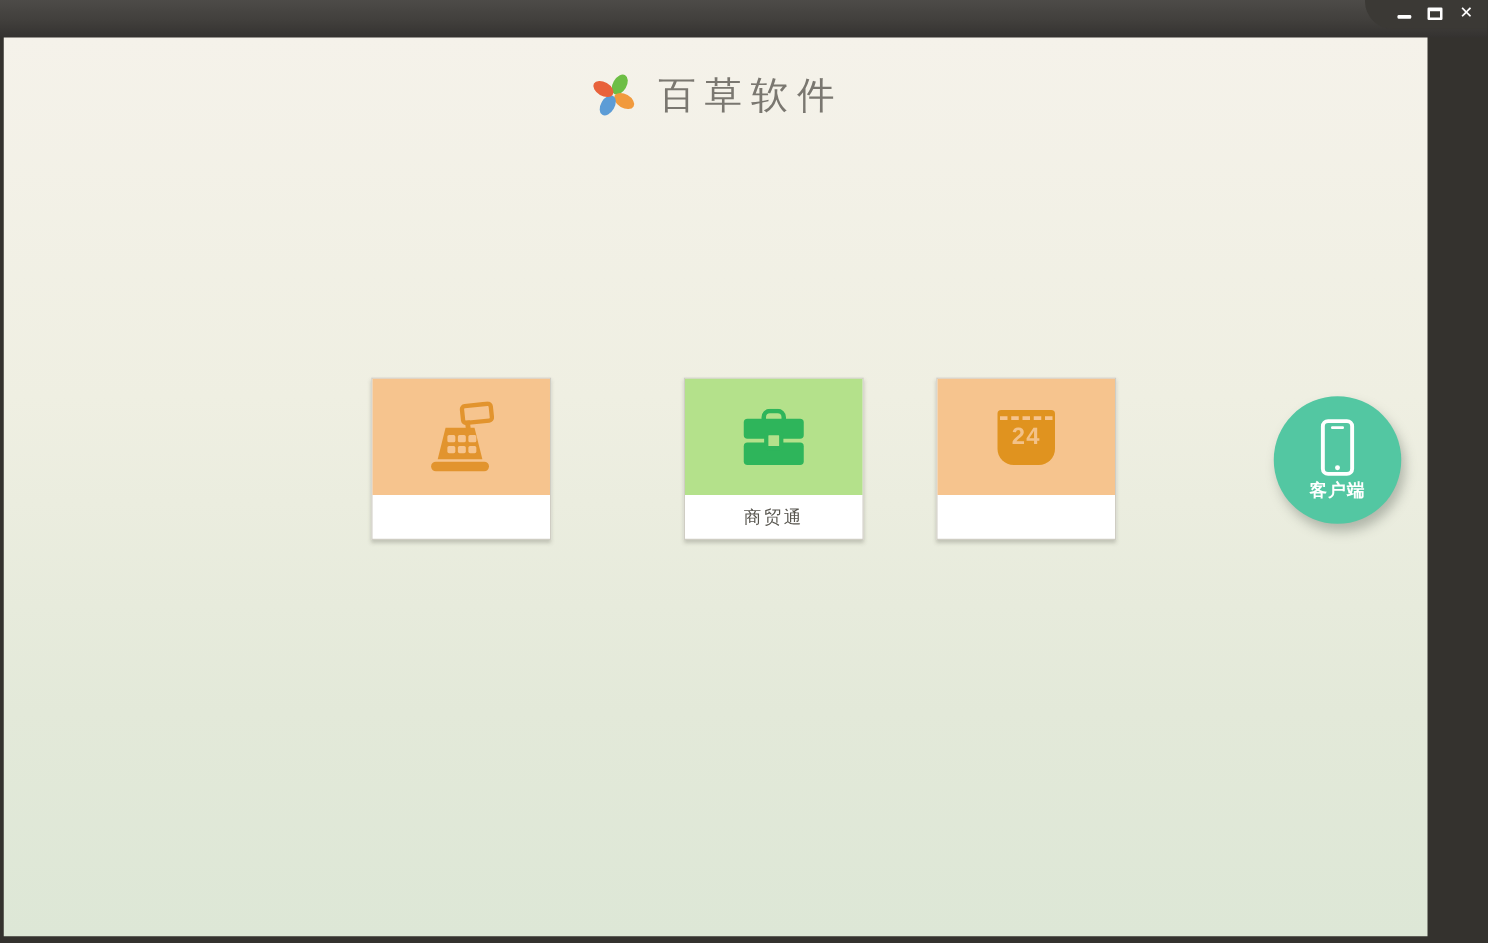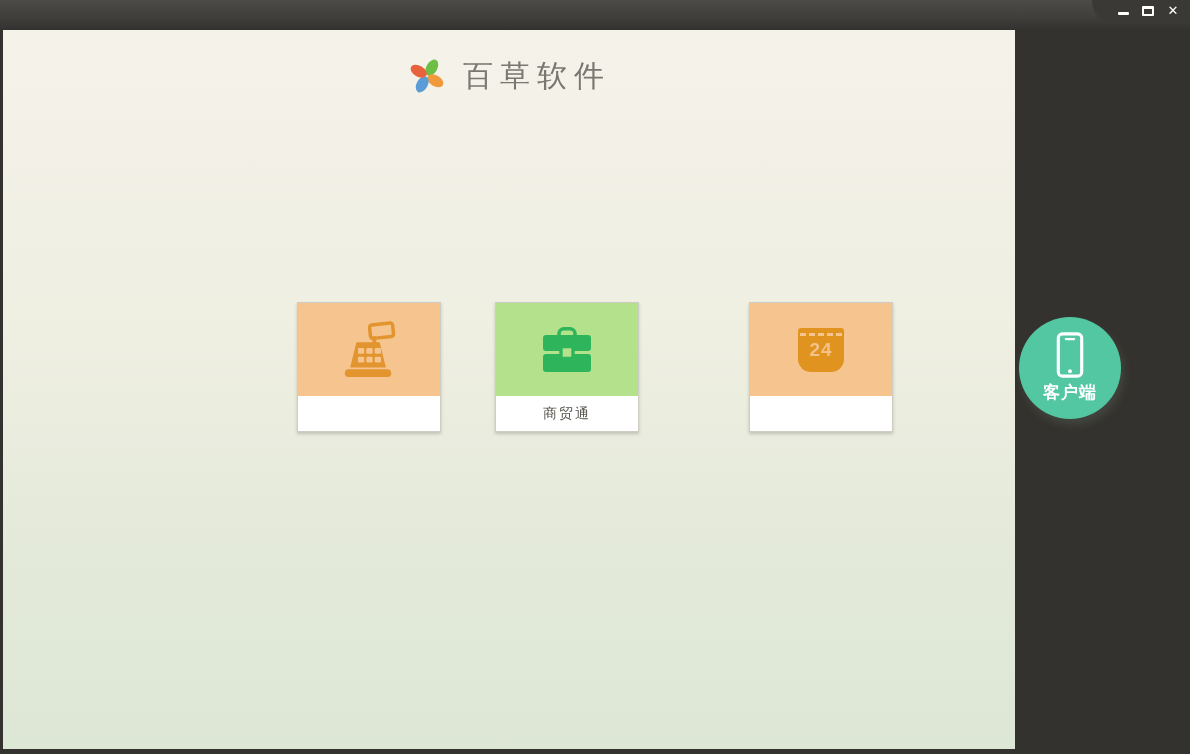--- a/index.html
+++ b/index.html
@@ -22,21 +22,21 @@
     display:flex; align-items:center; justify-content:flex-end;
     gap:11px; padding-right:10px; padding-bottom:2px;
   }
   .wbtn { width:14px; height:14px; display:flex; align-items:center; justify-content:center; cursor:pointer; }
   .glyph-min { width:11px; height:3px; background:#fff; margin-top:5px; border-radius:1px; }
   .glyph-max { width:12px; height:10px; border:2px solid #fff; border-top-width:3px; border-radius:1px; }
   .glyph-close { color:#fff; font-weight:bold; font-size:13px; line-height:14px; font-family:"DejaVu Sans", sans-serif; }
 
   
   .content {
-    position:absolute; top:30px; left:3px; width:1012px; height:719px;
+    position:absolute; top:30px; left:3px; width:1139px; height:719px;
     background:linear-gradient(180deg,#f5f2ea 0%, #efefe2 40%, #e3e9d9 75%, #dde7d6 100%);
   }
 
   
   .brand {
     position:absolute; top:24px; left:0; width:100%; height:44px;
     display:flex; align-items:center; justify-content:center; gap:16px;
   }
   .app-title {
     font-family:"DejaVu Serif", serif;
@@ -44,21 +44,21 @@
   }
 
   
   .card {
     position:absolute; top:272px; width:144px; height:130px;
     background:#ffffff; border:1px solid #cfcdc3;
     box-shadow:0 2px 3px rgba(100,100,90,.3);
     cursor:pointer;
   }
   .card-pos  { left:294px; }
-  .card-trade{ left:492px; }
+  .card-trade{ left:544px; }
   .card-lean { left:746px; }
   .card-top { height:93px; display:flex; align-items:center; justify-content:center; }
   .card-label {
     height:35px; display:flex; align-items:center; justify-content:center;
     font-size:14px; color:#57554e; letter-spacing:2px;
   }
 
   
   .cal { position:relative; width:46px; height:44px; background:#e0931f; border-radius:3px 3px 13px 13px;font-weight:bold; }
   .cal-dash { position:absolute; top:5px; left:2px; right:2px; border-top:3px dashed #f6c48e; }
@@ -66,21 +66,21 @@
               color:#f3c289; font-size:19px; letter-spacing:1px; }
 
   
   .client-btn {
     position:absolute; left:1016px; top:287px; width:102px; height:102px;
     border-radius:50%; background:#53c7a2;
     box-shadow:3px 6px 9px rgba(90,100,90,.4);
     display:flex; flex-direction:column; align-items:center; justify-content:center;
     gap:3px; cursor:pointer;
   }
-  .client-label { color:#ffffff; font-size:17px; font-weight:bold; letter-spacing:1px; }
+  .client-label { color:#ffffff; font-size:14px; font-weight:bold; letter-spacing:1px; }
 </style>
 </head>
 <body>
 
 <div class="titlebar">
   <div class="win-controls">
     <div class="wbtn">
         <div class="glyph-min"></div>
       </div>
     <div class="wbtn">

